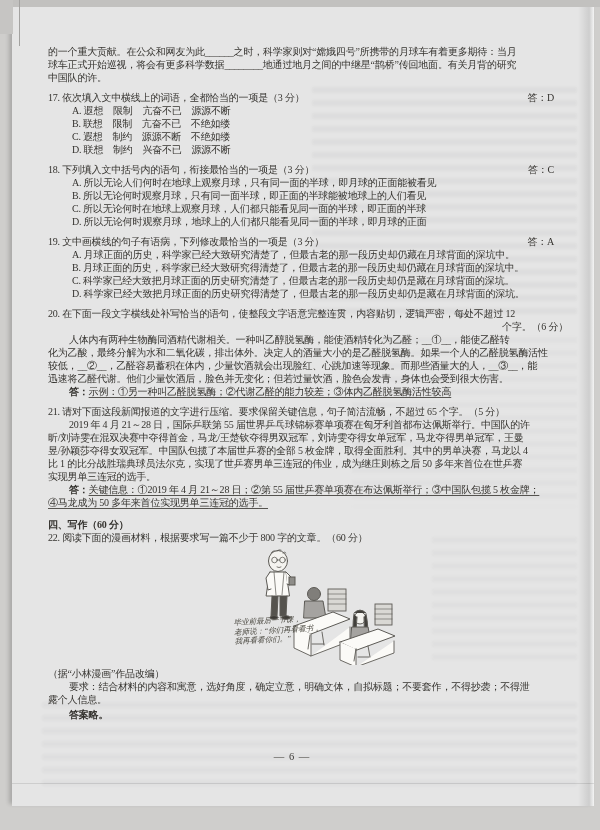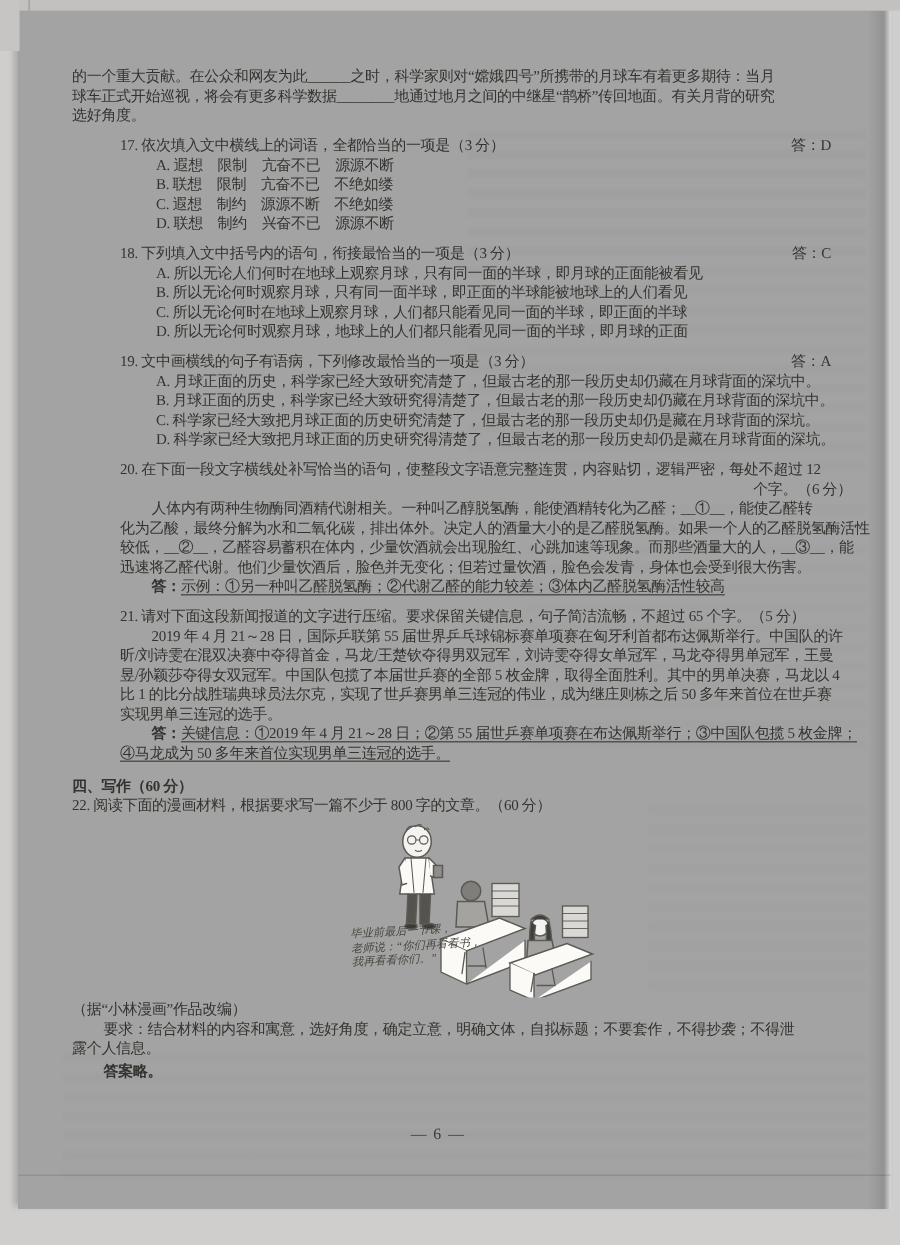--- a/index.html
+++ b/index.html
@@ -3,41 +3,41 @@
 <meta charset="utf-8">
 <style>
   html,body{margin:0;padding:0;}
   body{
     width:600px;height:830px;position:relative;overflow:hidden;
     background:#cfcecc;
     font-family:"Liberation Serif","DejaVu Serif",serif;
   }
   .page{
     position:absolute;left:12px;top:7px;width:582px;height:799px;
-    background:#a3a3a3;overflow:hidden;
+    background:#e5e5e5;overflow:hidden;
     box-shadow:-3px -2px 4px rgba(0,0,0,0.18);
   }
   
   .edge-top{position:absolute;left:0;top:0;width:600px;height:7px;background:#c2c1bf;}
   .edge-corner{position:absolute;left:0;top:0;width:13px;height:34px;background:#c6c5c3;}
   .crease{position:absolute;left:19px;top:0;width:1px;height:46px;background:#a3a2a0;}
   .edge-right{position:absolute;right:0;top:0;width:16px;height:100%;
     background:linear-gradient(to right,rgba(0,0,0,0) 0,rgba(0,0,0,0.10) 70%,rgba(255,255,255,0.6) 100%);}
   .edge-bottom{position:absolute;left:0;bottom:22px;width:100%;height:1px;background:rgba(0,0,0,0.10);}
   .ghost{position:absolute;pointer-events:none;filter:blur(1.2px);opacity:.55;
     background:repeating-linear-gradient(to bottom,rgba(125,125,130,0.13) 0 6px,rgba(125,125,130,0) 6px 13px);}
   
   .content{position:absolute;left:36px;top:38px;width:520px;color:#35332f;}
   .line{font-size:10px;line-height:13px;height:13px;letter-spacing:-0.2px;white-space:nowrap;}
   .row{display:flex;justify-content:space-between;}
   .opt{padding-left:24px;}
   .hang{padding-left:24px;text-align:right;}
   .indent{text-indent:21px;}
   .ans{padding-right:14px;}
-  .qblock{margin-top:7px;margin-left:32px;}
+  .qblock{margin-top:7px;}
   .bold{font-weight:bold;}
   .u{text-decoration:underline;text-underline-offset:2px;text-decoration-color:#55534f;}
   .answer-label{font-weight:bold;}
   .sec{margin-top:9px;}
   
   .comic{position:relative;height:118px;margin-left:180px;margin-top:3px;width:210px;}
   .comic svg{position:absolute;left:0;top:0;}
   .caption{position:absolute;left:6px;top:68px;width:110px;
     font-size:7.5px;line-height:9.5px;color:#49473f;font-style:italic;
     transform:rotate(-3deg);letter-spacing:0;}
@@ -53,21 +53,21 @@
 
   <div class="ghost" style="left:300px;top:80px;width:265px;height:230px;"></div>
   <div class="ghost" style="left:340px;top:330px;width:225px;height:170px;opacity:.35;"></div>
   <div class="ghost" style="left:420px;top:530px;width:145px;height:130px;opacity:.4;"></div>
   <div class="ghost" style="left:30px;top:695px;width:535px;height:85px;opacity:.45;"></div>
 
   <div class="content">
 
     <div class="line">的一个重大贡献。在公众和网友为此______之时，科学家则对“嫦娥四号”所携带的月球车有着更多期待：当月</div>
     <div class="line">球车正式开始巡视，将会有更多科学数据________地通过地月之间的中继星“鹊桥”传回地面。有关月背的研究</div>
-    <div class="line">选好角度。</div>
+    <div class="line">中国队的许。</div>
 
     <div class="qblock">
       <div class="line row">
         <span>17. 依次填入文中横线上的词语，全都恰当的一项是（3 分）</span>
         <span class="ans">答：D</span>
       </div>
       <div class="line opt">A. 遐想　限制　亢奋不已　源源不断</div>
       <div class="line opt">B. 联想　限制　亢奋不已　不绝如缕</div>
       <div class="line opt">C. 遐想　制约　源源不断　不绝如缕</div>
       <div class="line opt">D. 联想　制约　兴奋不已　源源不断</div>

